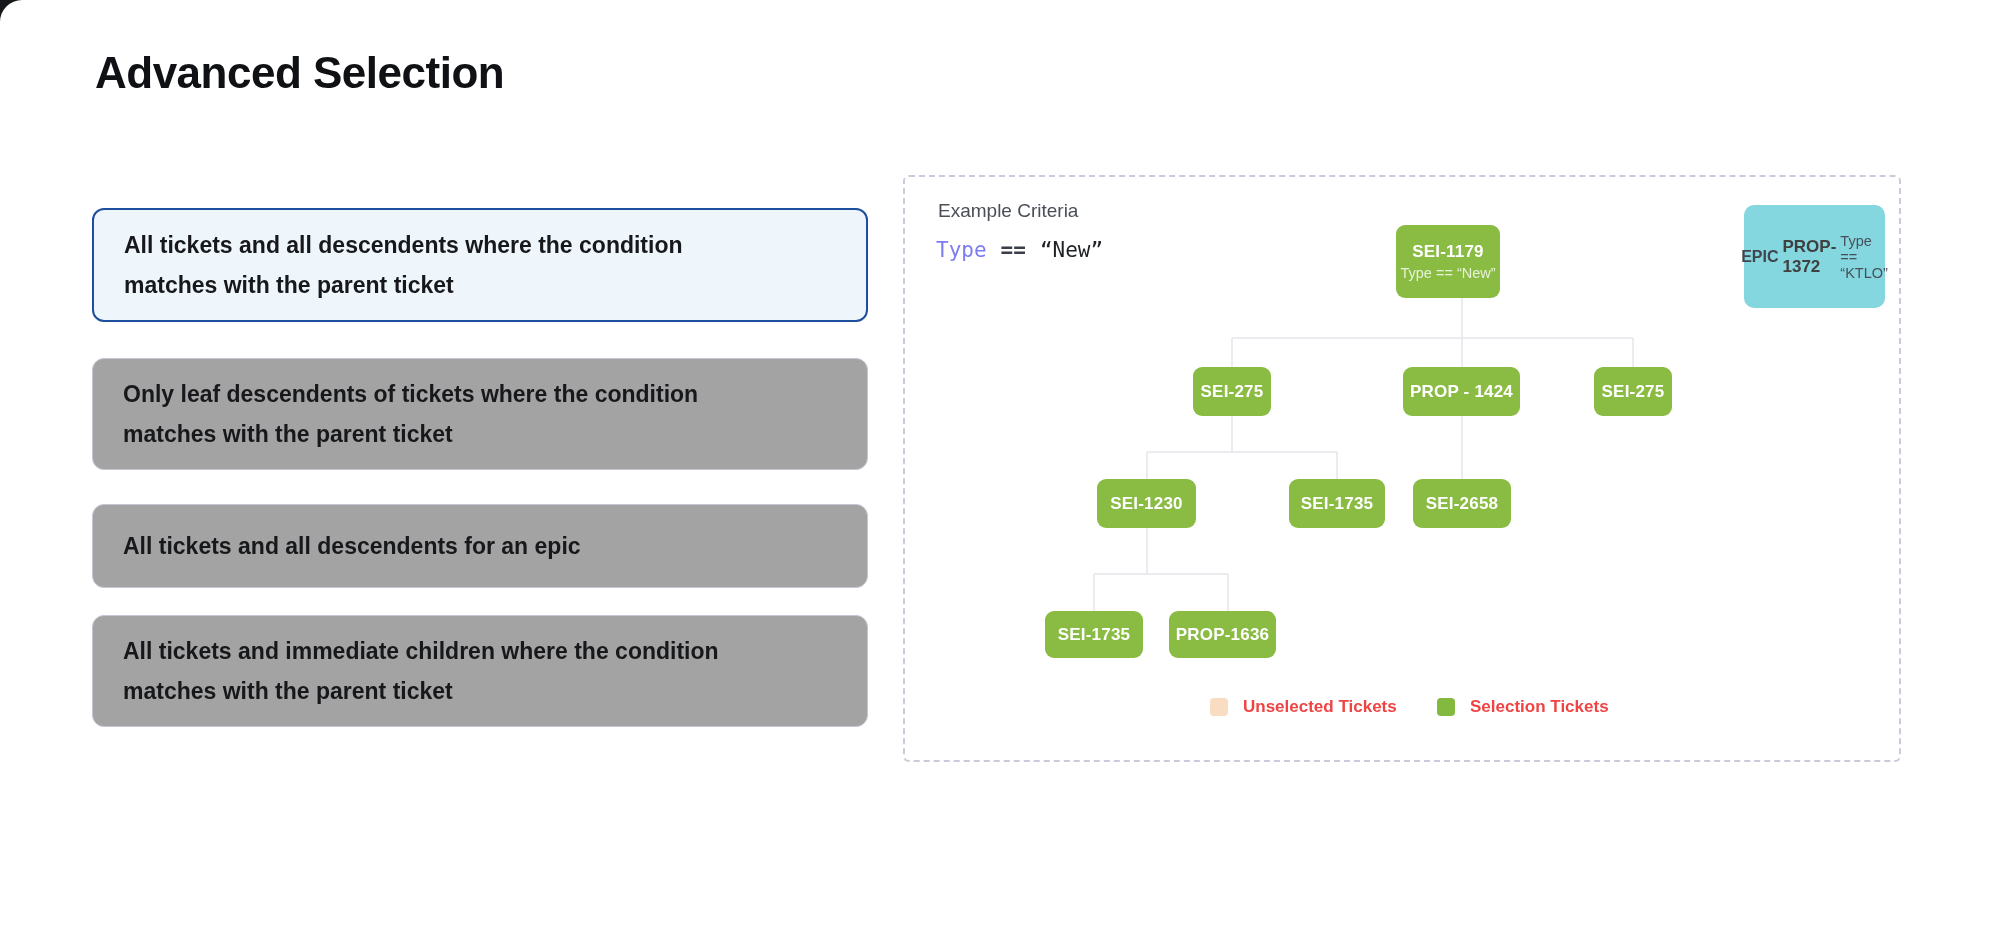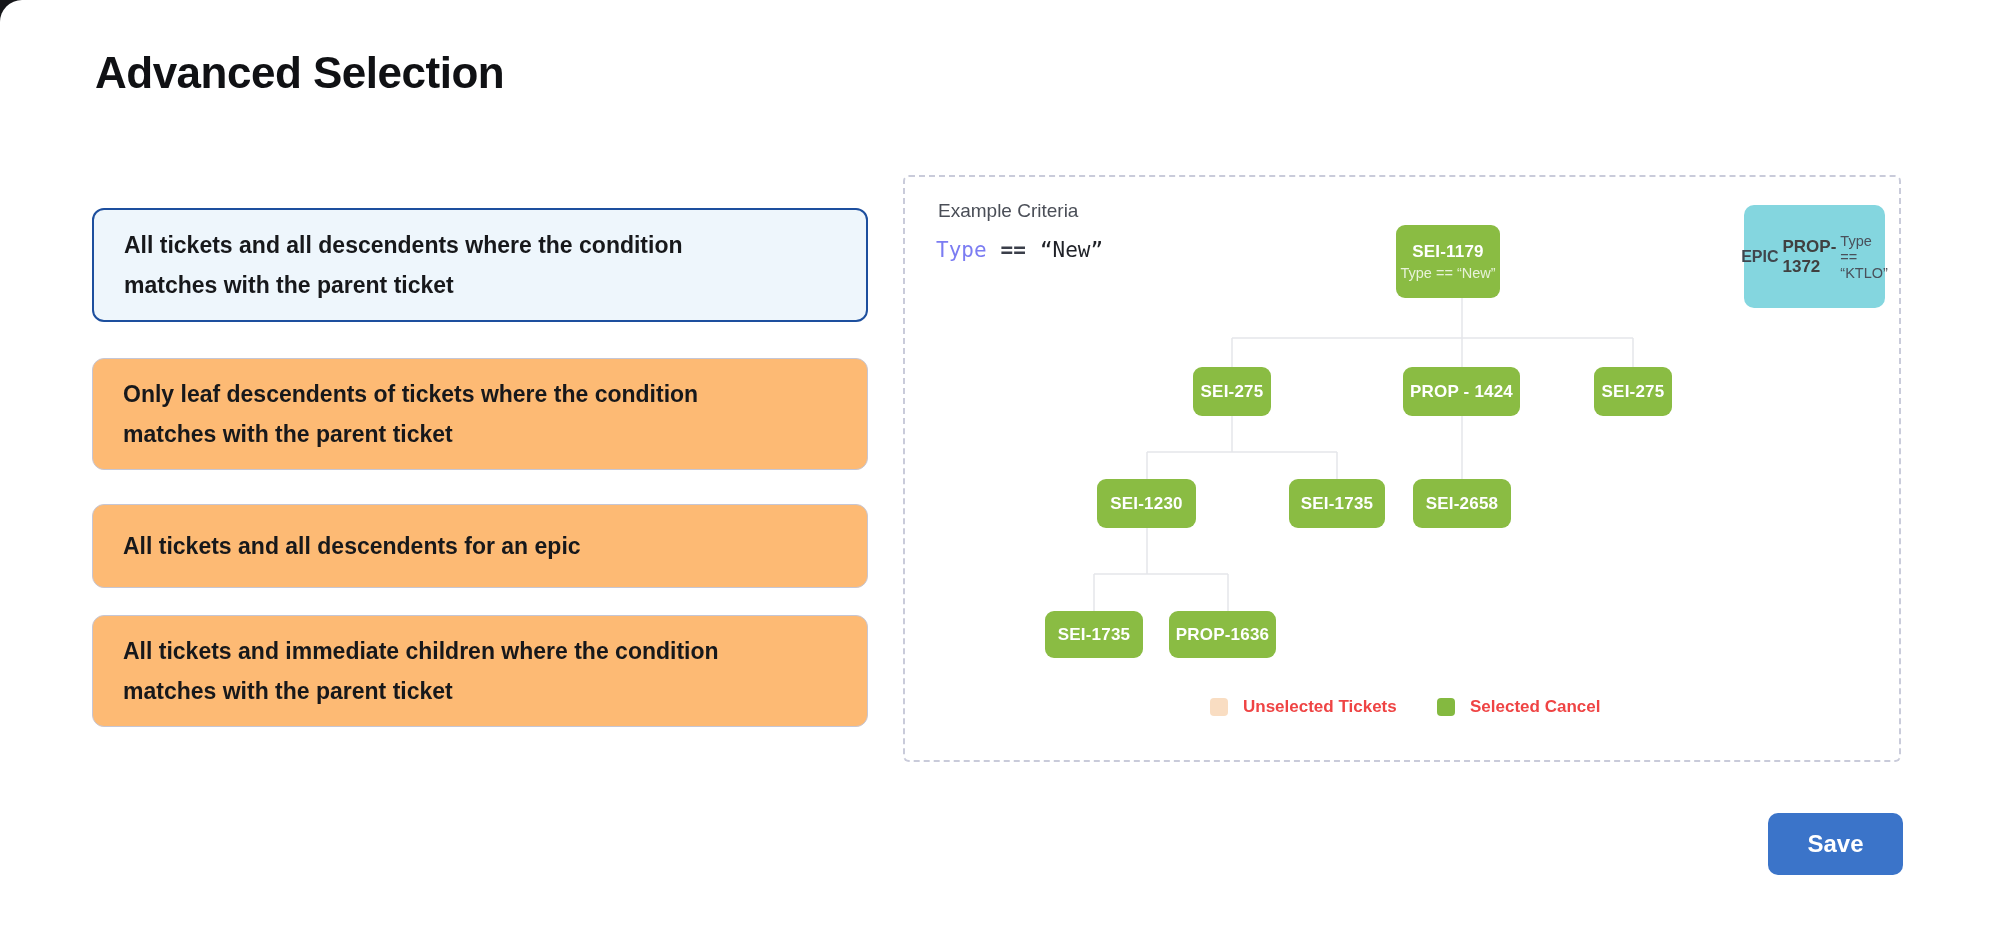--- a/index.html
+++ b/index.html
@@ -6,21 +6,21 @@
   html,body { width:1990px; height:928px; background:#ffffff; font-family:"Liberation Sans", sans-serif; overflow:hidden; }
   .stage { position:relative; width:1990px; height:928px; background:#fff; }
 
   
   .window-corner { position:absolute; top:0; left:0; width:22px; height:22px; background:#16171a; z-index:5; }
   .window-corner::after { content:''; position:absolute; inset:0; background:#fff; border-top-left-radius:22px; }
 
   .page-title { position:absolute; left:95px; top:48px; font-size:44px; font-weight:700; color:#101114; letter-spacing:-0.5px; }
 
   
-  .option-card { position:absolute; left:92px; width:776px; border-radius:12px; background:#fdba74;
+  .option-card { position:absolute; left:92px; width:776px; border-radius:12px; background:#a3a3a3;
                  border:1.5px solid #c5c6d5; display:flex; align-items:center; padding:0 30px; cursor:pointer; }
   .option-card .option-label { font-size:23px; font-weight:600; color:#17181b; line-height:40px; white-space:pre-line; }
   .option-card.selected { background:#eef6fc; border:2px solid #1d4f9e; }
   .card-1 { top:208px; height:114px; }
   .card-2 { top:358px; height:112px; }
   .card-3 { top:504px; height:84px; }
   .card-4 { top:615px; height:112px; }
 
   
   .example-panel { position:absolute; left:903px; top:175px; width:998px; height:587px;
@@ -154,18 +154,17 @@
   <div class="tree-node node-8">
       <span class="node-label">PROP-1636</span>
     </div>
 
   <div class="legend-item legend-unselected">
     <span class="legend-swatch peach"></span>
     <span class="legend-label">Unselected Tickets</span>
   </div>
   <div class="legend-item legend-selected">
     <span class="legend-swatch green"></span>
-    <span class="legend-label">Selected Cancel</span>
+    <span class="legend-label">Selection Tickets</span>
   </div>
 
-  <button class="btn btn-save">Save</button>
 
 </div>
 
 </body></html>

